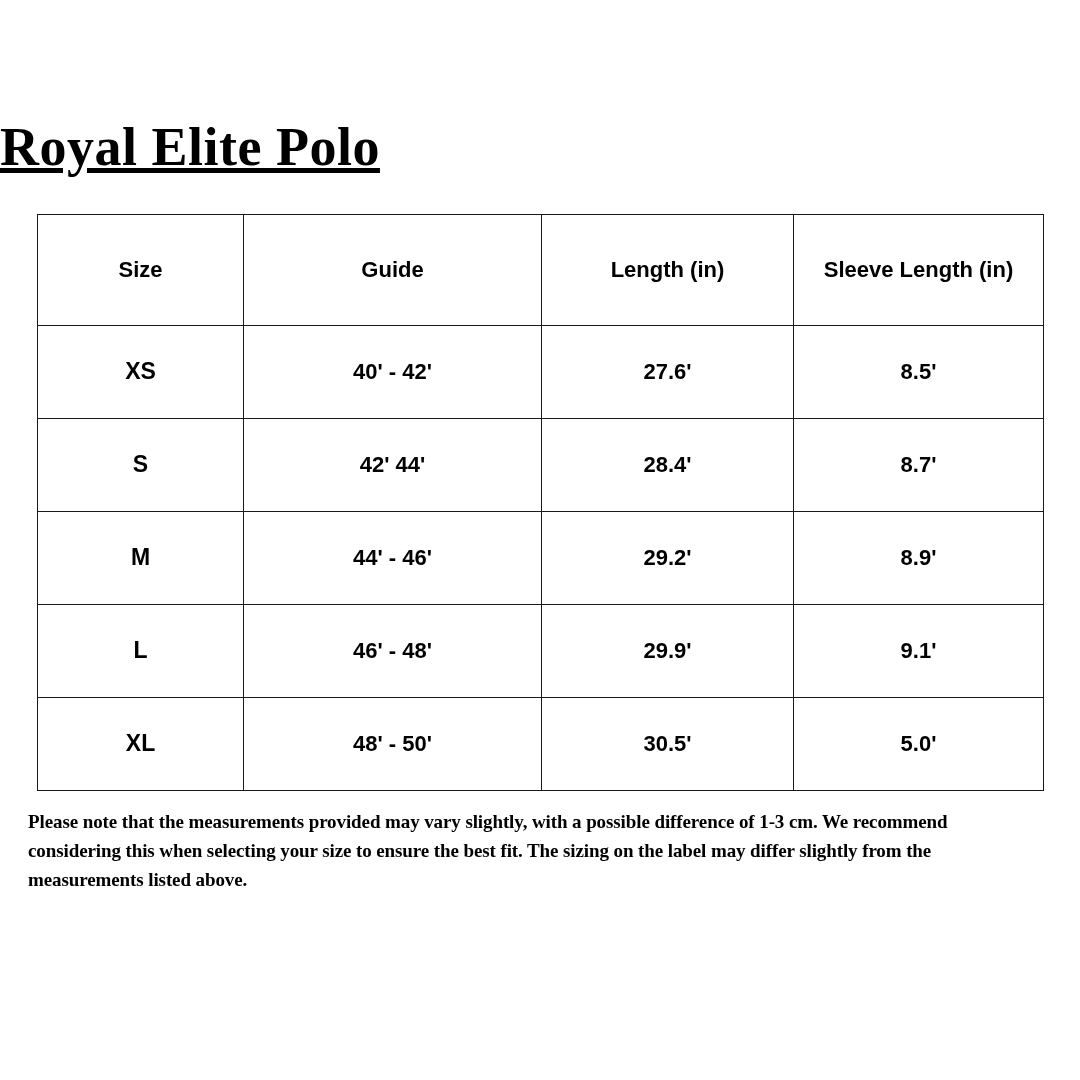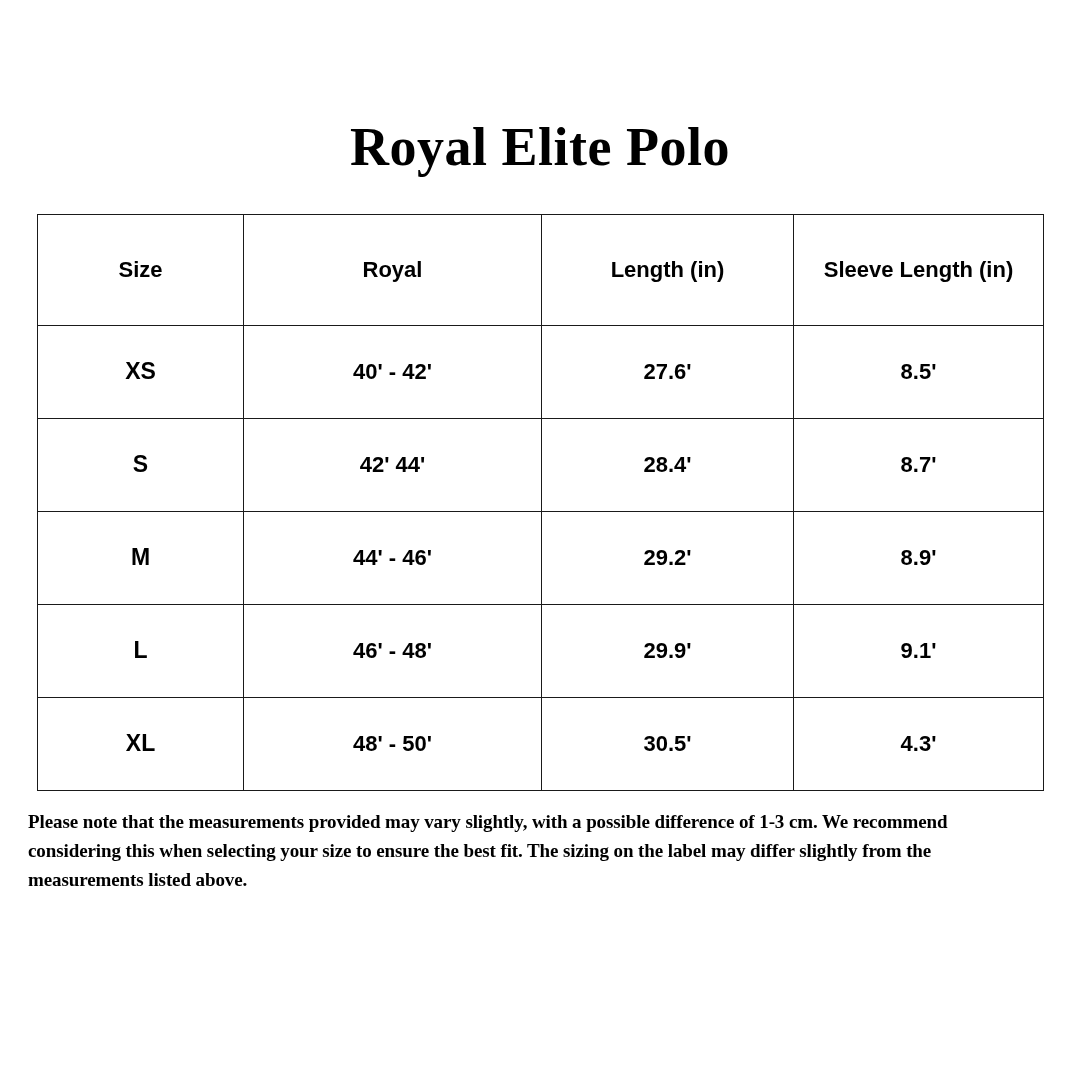--- a/index.html
+++ b/index.html
@@ -14,27 +14,27 @@
     color: #000000;
     overflow: hidden;
   }
   .page {
     width: 1080px;
     height: 1080px;
     box-sizing: border-box;
     position: relative;
   }
   .title {
-    text-align: center;
     font-family: "Liberation Serif", serif;
     font-weight: bold;
     font-size: 54px;
     line-height: 1.1;
     letter-spacing: 0.5px;
     margin-top: 118px;
+    text-decoration: underline;
   }
   .subtitle {
     text-align: center;
     font-family: "Liberation Sans", sans-serif;
     font-weight: bold;
     font-size: 34px;
     margin-top: 22px;
     letter-spacing: 0.2px;
   }
   .table-wrap {
@@ -91,21 +91,21 @@
     <table class="size-table">
       <colgroup>
         <col class="c1">
           <col class="c2">
           <col class="c3">
           <col class="c4">
       </colgroup>
       <thead>
         <tr>
           <th>Size</th>
-          <th>Royal</th>
+          <th>Guide</th>
           <th>Length (in)</th>
           <th>Sleeve Length (in)</th>
         </tr>
       </thead>
       <tbody>
         <tr>
           <td class="size-cell">XS</td>
           <td>40' - 42'</td>
           <td>27.6'</td>
           <td>8.5'</td>
@@ -125,21 +125,21 @@
         <tr>
           <td class="size-cell">L</td>
           <td>46' - 48'</td>
           <td>29.9'</td>
           <td>9.1'</td>
         </tr>
         <tr>
           <td class="size-cell">XL</td>
           <td>48' - 50'</td>
           <td>30.5'</td>
-          <td>4.3'</td>
+          <td>5.0'</td>
         </tr>
       </tbody>
     </table>
   </div>
 
   <p class="note">Please note that the measurements provided may vary slightly, with a possible difference of 1-3 cm. We recommend considering this when selecting your size to ensure the best fit. The sizing on the label may differ slightly from the measurements listed above.</p>
 
 </div>
 
 </body></html>

